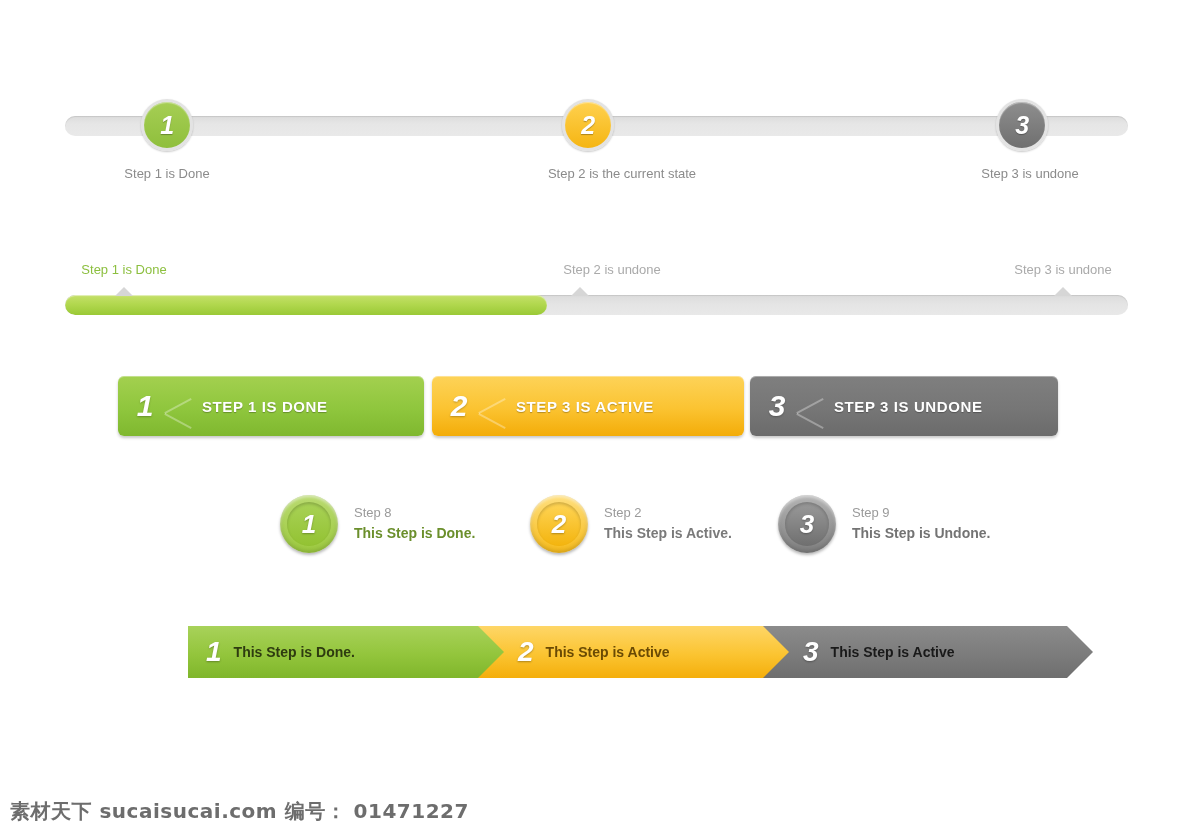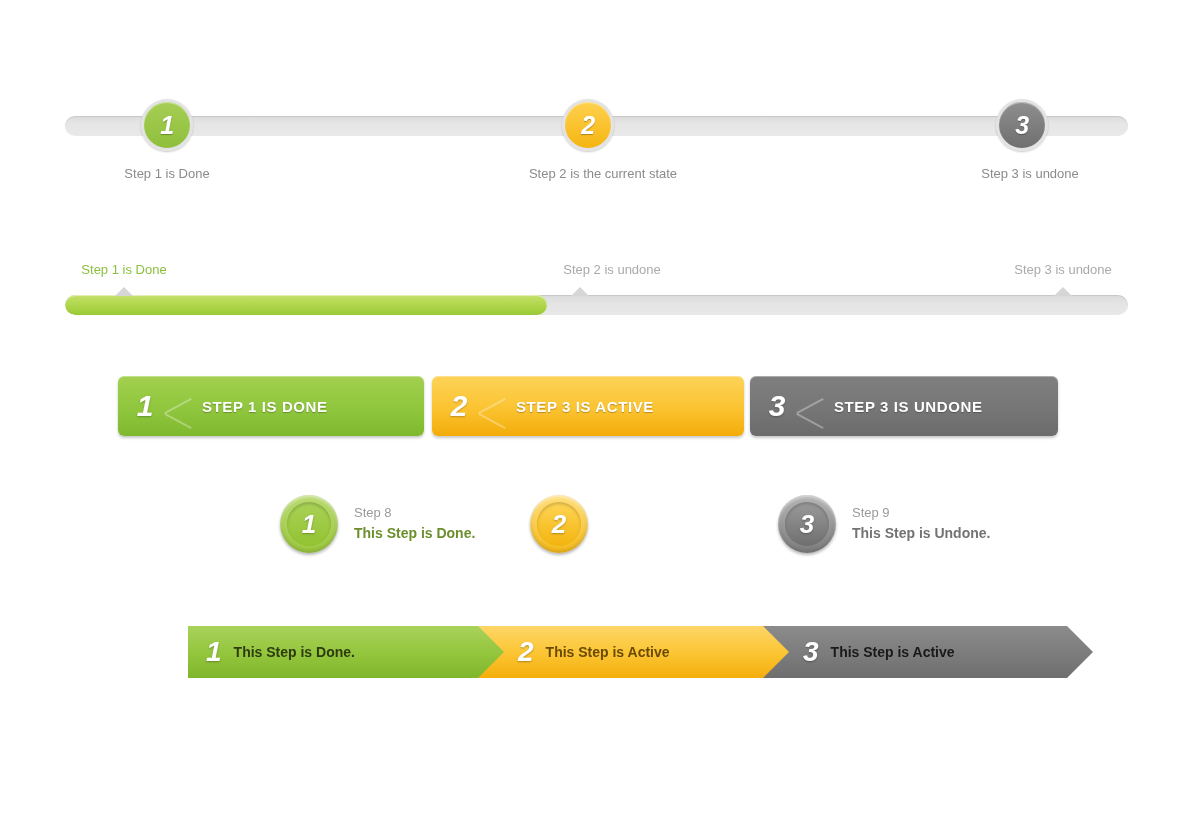--- a/index.html
+++ b/index.html
@@ -261,21 +261,21 @@
       <span>1</span>
     </div>
     <div class="r1-node nd-yellow" style="left:562px">
       <span>2</span>
     </div>
     <div class="r1-node nd-grey" style="left:996px">
       <span>3</span>
     </div>
 
     <div class="r1-label" style="left:167px">Step 1 is Done</div>
-    <div class="r1-label" style="left:603px">Step 2 is the current state</div>
+    <div class="r1-label" style="left:622px">Step 2 is the current state</div>
     <div class="r1-label" style="left:1030px">Step 3 is undone</div>
   </div>
 
   <div class="r2">
     <div class="r2-track">
       <div class="r2-fill" style="width:482px"></div>
     </div>
 
     <div class="r2-notch done" style="left:124px"></div>
     <div class="r2-notch" style="left:580px"></div>
@@ -316,20 +316,24 @@
         <div class="r4-bot t-green">This Step is Done.</div>
       </div>
     </div>
 
     <div class="r4-item" style="left:530px">
       <div class="r4-coin coin-yellow">
         <div class="inner">
             <span>2</span>
           </div>
       </div>
+      <div class="r4-txt">
+        <div class="r4-top">Step 2</div>
+        <div class="r4-bot t-yellow">This Step is Active.</div>
+      </div>
     </div>
 
     <div class="r4-item" style="left:778px">
       <div class="r4-coin coin-grey">
         <div class="inner">
             <span>3</span>
           </div>
       </div>
       <div class="r4-txt">
         <div class="r4-top">Step 9</div>
@@ -348,14 +352,15 @@
       <div class="r5-num">2</div>
       <div class="r5-txt x-brown">This Step is Active</div>
     </div>
 
     <div class="r5-seg sg-grey" style="left:763px;width:290px;padding-left:40px;clip-path:polygon(0 0, calc(100% - 26px) 0, 100% 50%, calc(100% - 26px) 100%, 0 100%, 26px 50%);">
       <div class="r5-num">3</div>
       <div class="r5-txt x-black">This Step is Active</div>
     </div>
   </div>
 
+  <div class="wm">素材天下 sucaisucai.com  编号： 01471227</div>
 
 </div>
 
 </body></html>

